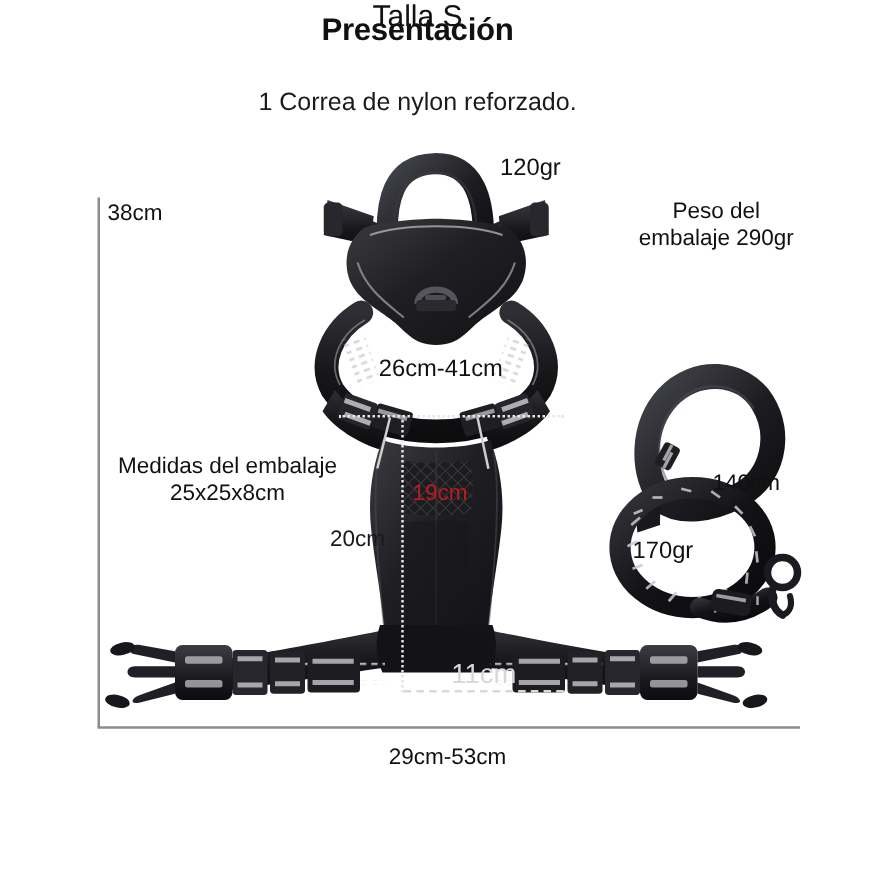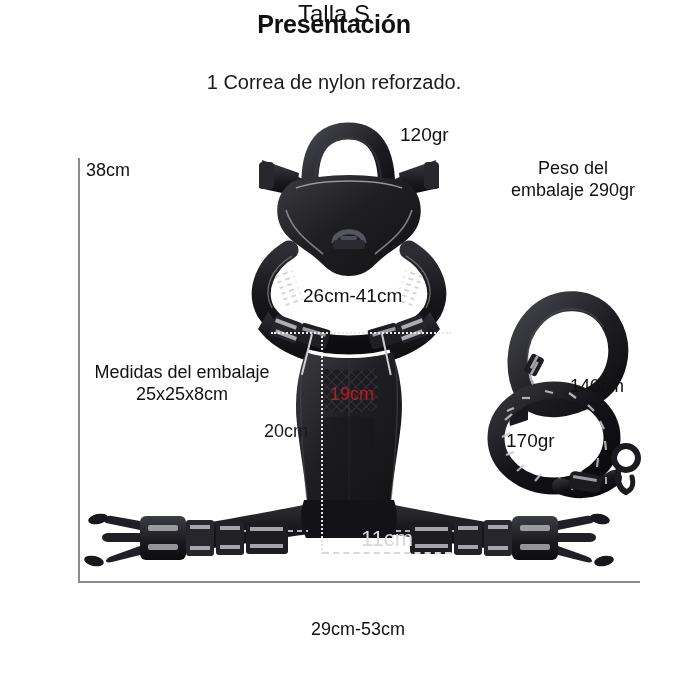--- a/index.html
+++ b/index.html
@@ -80,21 +80,21 @@
     text-align: center; width: 200px;
   }
   .lbl-2641 { left: 303px; top: 284px; font-size: 19px; color: #111; }
   .lbl-19   { left: 330px; top: 336px; font-size: 18px; color: #b91c1c; margin-top: 48px; }
   .lbl-20   { left: 264px; top: 421px; font-size: 18px; color: #1a1a1a; }
   .lbl-11   { left: 361px; top: 526px; font-size: 22px; color: #d8d8d8; }
   .lbl-140  { left: 570px; top: 376px; font-size: 18px; color: #111; }
   .lbl-170  { left: 506px; top: 429px; font-size: 19px; color: #111; }
   .lbl-2953 {
     left: 258px; top: 595px; font-size: 18px; color: #111;
-    text-align: center; width: 200px; margin-top: 24px;
+    text-align: center; width: 200px;
   }
   .lbl-talla {
     left: 0; right: 0; top: 626px; text-align: center;
     font-size: 24px; color: #111;
   }
 
   
   .dot-h-19 {
     position: absolute;
     left: 271px; top: 332px; width: 180px; height: 0;

